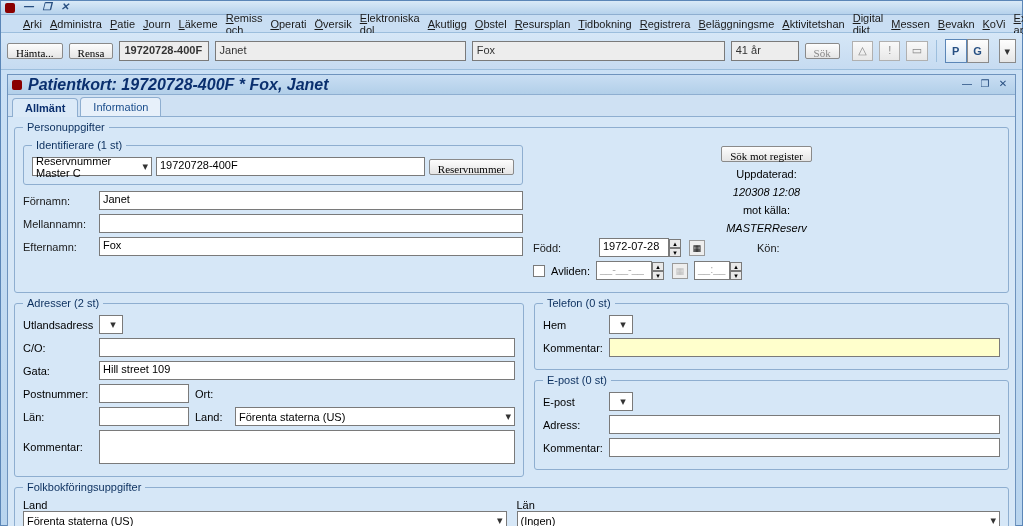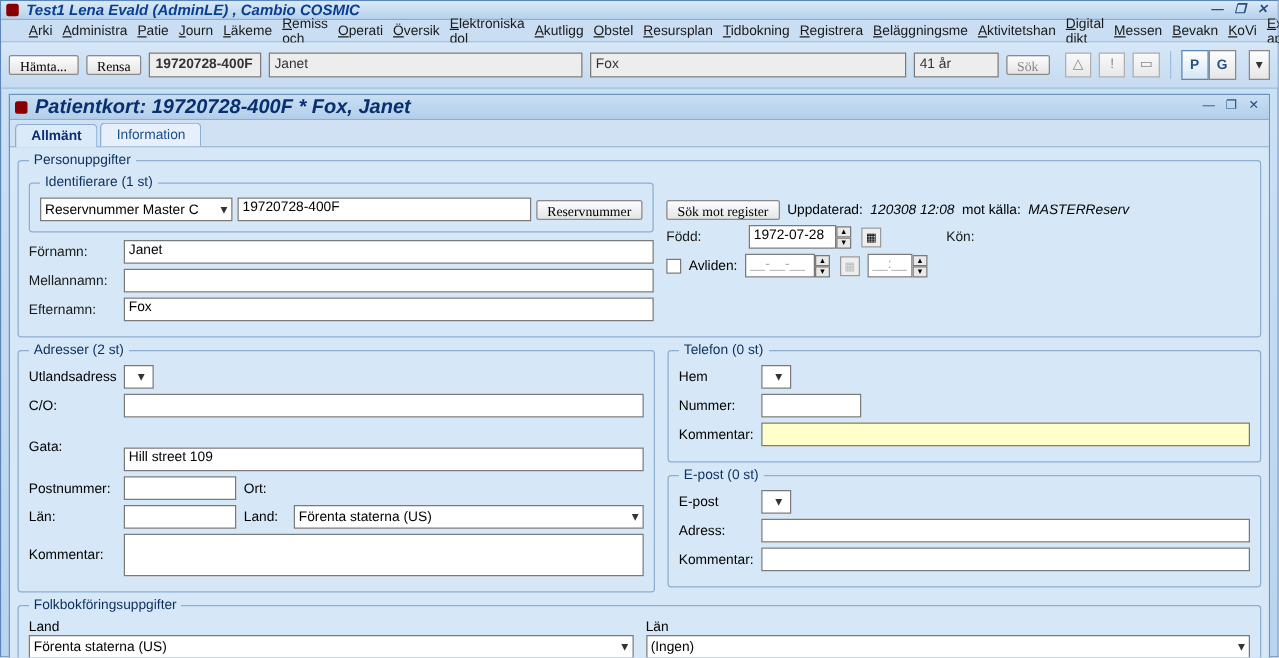--- a/index.html
+++ b/index.html
@@ -60,31 +60,30 @@
   .spinbtns { display:flex; flex-direction:column; }
   .spinbtns div { width:12px; height:9px; border:1px solid #7a7a7a; background:#e9e9e9; font-size:7px; text-align:center; line-height:7px; cursor:pointer;}
   .mini-icon { width:16px; height:16px; border:1px solid #9a9a9a; background:#eee; text-align:center; font-size:9px; line-height:14px; margin-left:2px;}
   .yellow { background:#ffffcc; }
   .stacked { display:flex; flex-direction:column; gap:4px; }
   .id-row { display:flex; align-items:center; gap:4px; }
   .right-side { flex:1; }
   .addr-left-lbl { width:70px; }
   .addr-mid-lbl { width:34px; }
   .epost-lbl { width:60px; }
-  .tiny-select { width:154px; }
+  .tiny-select { width:120px; }
   .half { flex:1; }
 </style>
 </head>
 <body>
 
 <div class="app-window">
 
   <div class="titlebar">
     <span class="icon"></span>
-    <span class="title">Test1 Lena Evald (AdminLE) , Cambio COSMIC</span>
     <div class="winbtns">
       <div class="winbtn">—</div>
       <div class="winbtn">❐</div>
       <div class="winbtn">✕</div>
     </div>
   </div>
 
   <div class="menubar" id="menubar">
       <span><u>A</u>rki</span>
       <span><u>A</u>dministra</span>
@@ -172,21 +171,21 @@
               <div class="lbl">Mellannamn:</div>
               <div class="input" style="flex:1;"></div>
             </div>
             <div class="row">
               <div class="lbl">Efternamn:</div>
               <div class="input" style="flex:1;">Fox</div>
             </div>
           </div>
 
           <div class="col right-side">
-            <div class="row" style="margin-top:20px;">
+            <div class="row" style="margin-top:7px;flex-direction:column;">
               <button class="btn">Sök mot register</button>
               <span>Uppdaterad:</span>
               <span style="font-style:italic;">120308 12:08</span>
               <span>mot källa:</span>
               <span style="font-style:italic;">MASTERReserv</span>
             </div>
             <div class="row">
               <div class="lbl2">Född:</div>
               <div class="spin">
                 <div class="input" style="width:70px;">1972-07-28</div>
@@ -231,21 +230,21 @@
               <div class="select" style="width:24px; justify-content:center;">
                   <span class="arrow">▾</span>
                 </div>
             </div>
             <div class="row">
               <div class="addr-left-lbl">C/O:</div>
               <div class="input" style="flex:1;"></div>
             </div>
             <div class="row">
               <div class="addr-left-lbl">Gata:</div>
-              <div class="input" style="flex:1;margin-top:20px;">Hill street 109</div>
+              <div class="input" style="flex:1;">Hill street 109</div>
             </div>
             <div class="row">
               <div class="addr-left-lbl">Postnummer:</div>
               <div class="input" style="width:90px;"></div>
               <div class="addr-mid-lbl">Ort:</div>
             </div>
             <div class="row">
               <div class="addr-left-lbl">Län:</div>
               <div class="input" style="width:90px;"></div>
               <div class="addr-mid-lbl">Land:</div>
@@ -262,24 +261,20 @@
         </div>
 
         <div class="col">
           <fieldset>
             <legend>Telefon (0 st)</legend>
             <div class="row">
               <div class="epost-lbl">Hem</div>
               <div class="select" style="width:24px; justify-content:center;">
                   <span class="arrow">▾</span>
                 </div>
-            </div>
-            <div class="row">
-              <div class="epost-lbl">Nummer:</div>
-              <div class="input" style="width:80px;"></div>
             </div>
             <div class="row">
               <div class="epost-lbl">Kommentar:</div>
               <div class="input yellow" style="flex:1;"></div>
             </div>
           </fieldset>
 
           <fieldset>
             <legend>E-post (0 st)</legend>
             <div class="row">

